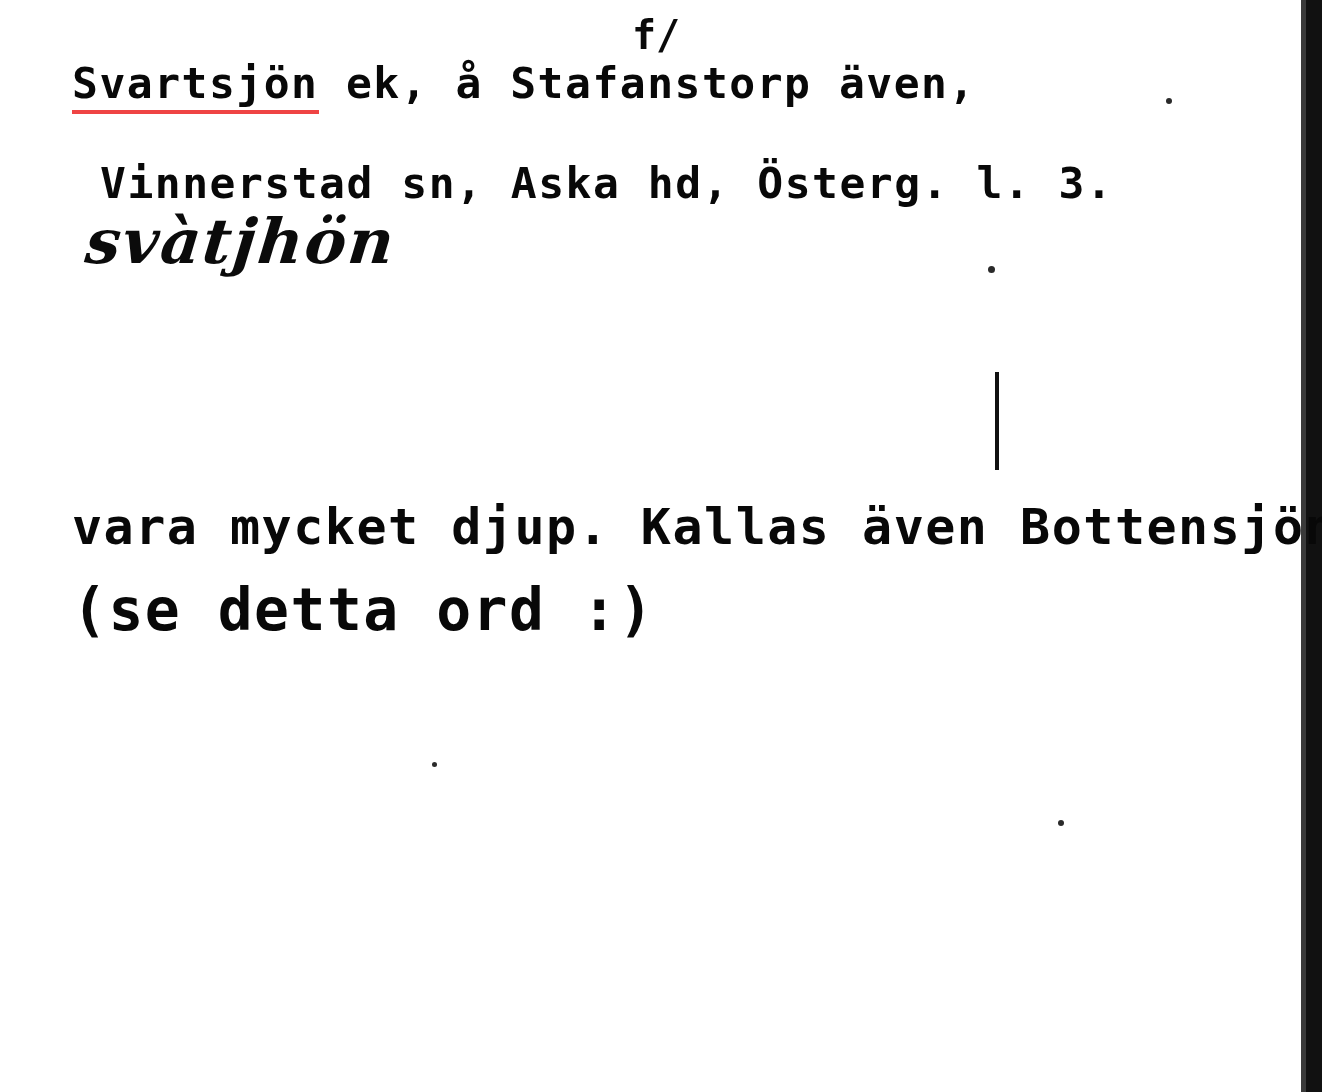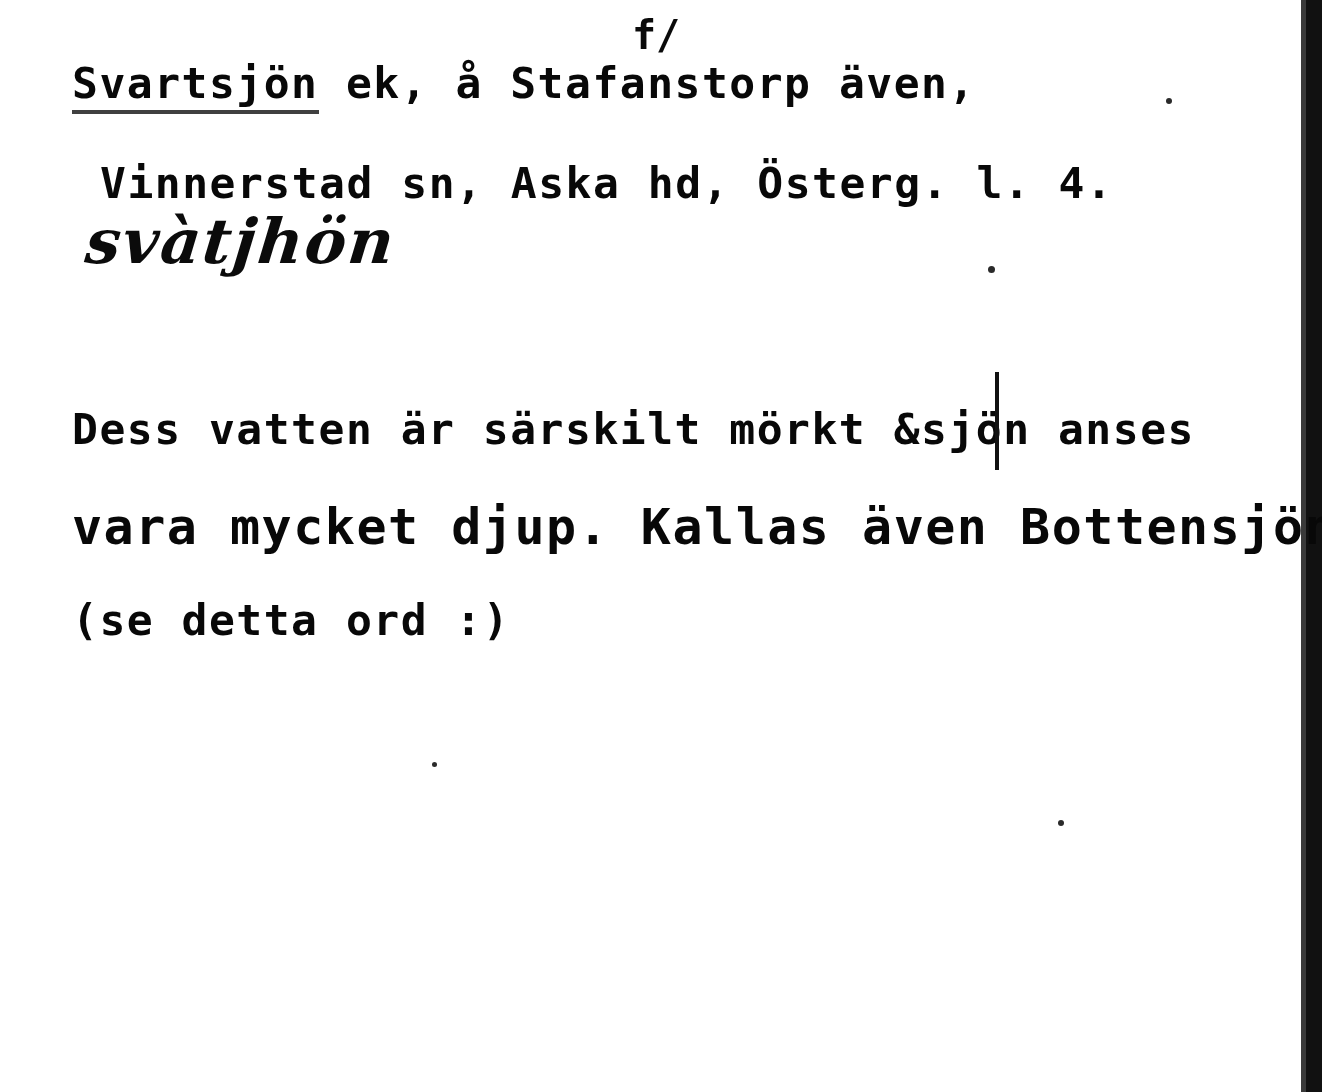--- a/index.html
+++ b/index.html
@@ -41,42 +41,42 @@
     letter-spacing: 1.5px;
     white-space: pre;
   }
   
   .line-head {
     left: 72px;
     top: 58px;
     font-size: 43px;
   }
   .headword {
-    border-bottom: 4px solid #404040;
+    border-bottom: 4px solid #ef4444;
     padding-bottom: 2px;
   }
   .line-place {
     left: 100px;
     top: 158px;
     font-size: 43px;
   }
   .line-body-1 {
     left: 72px;
     top: 404px;
     font-size: 43px;
   }
   .line-body-2 {
     left: 72px;
     top: 498px;
     font-size: 50px;
   }
   .line-body-3 {
     left: 72px;
-    top: 595px;
-    font-size: 43px;
+    top: 576px;
+    font-size: 58px;
   }
   
   .mark-f {
     position: absolute;
     left: 632px;
     top: 12px;
     font-family: "DejaVu Sans Mono", monospace;
     font-size: 40px;
     font-weight: 700;
     color: #0a0a0a;
@@ -117,25 +117,24 @@
 
 <div id="card">
 
   <div class="scan-edge"></div>
   <div class="scan-edge-inner"></div>
 
   <div class="mark-f">f/</div>
 
   <div class="typed line-head"><span class="headword">Svartsjön</span><span> ek, å Stafanstorp även,</span></div>
 
-  <div class="typed line-place">Vinnerstad sn, Aska hd, Österg. l. 4.</div>
+  <div class="typed line-place">Vinnerstad sn, Aska hd, Österg. l. 3.</div>
 
   <div class="handwriting">svàtjhön</div>
 
-  <div class="typed line-body-1">Dess vatten är särskilt mörkt &amp;sjön anses</div>
   <div class="pen-stroke"></div>
 
   <div class="typed line-body-2">vara mycket djup. Kallas även Bottensjön</div>
   <div class="typed line-body-3">(se detta ord :)</div>
 
   <div class="speck" style="left:1166px; top:98px; width:6px; height:6px;"></div>
   <div class="speck" style="left:988px; top:266px; width:7px; height:7px;"></div>
   <div class="speck" style="left:432px; top:762px; width:5px; height:5px;"></div>
   <div class="speck" style="left:1058px; top:820px; width:6px; height:6px;"></div>
 

